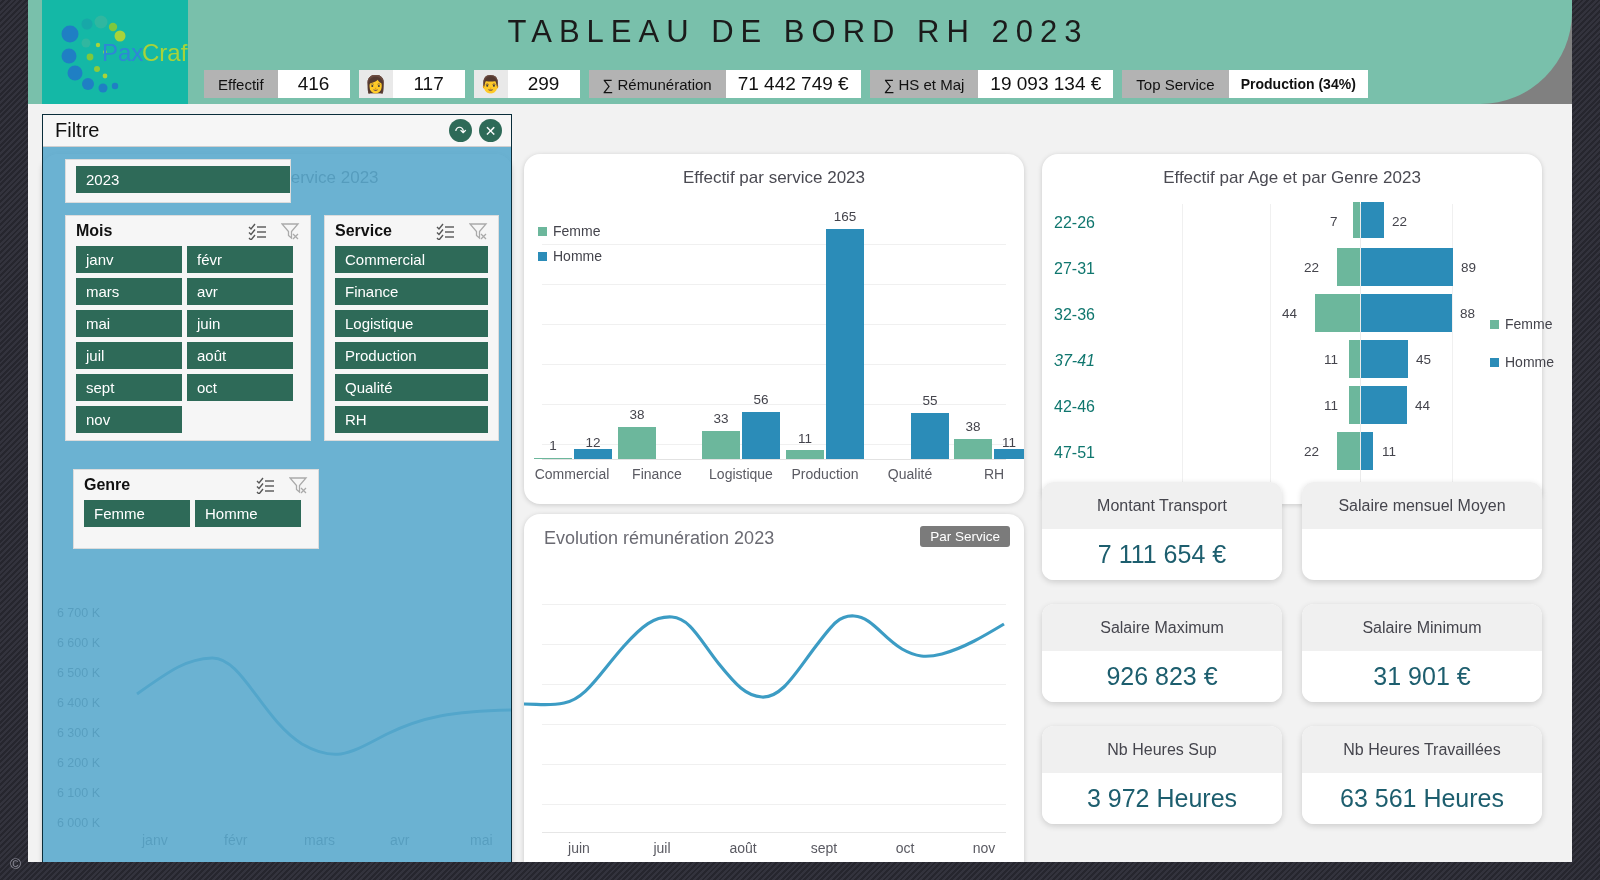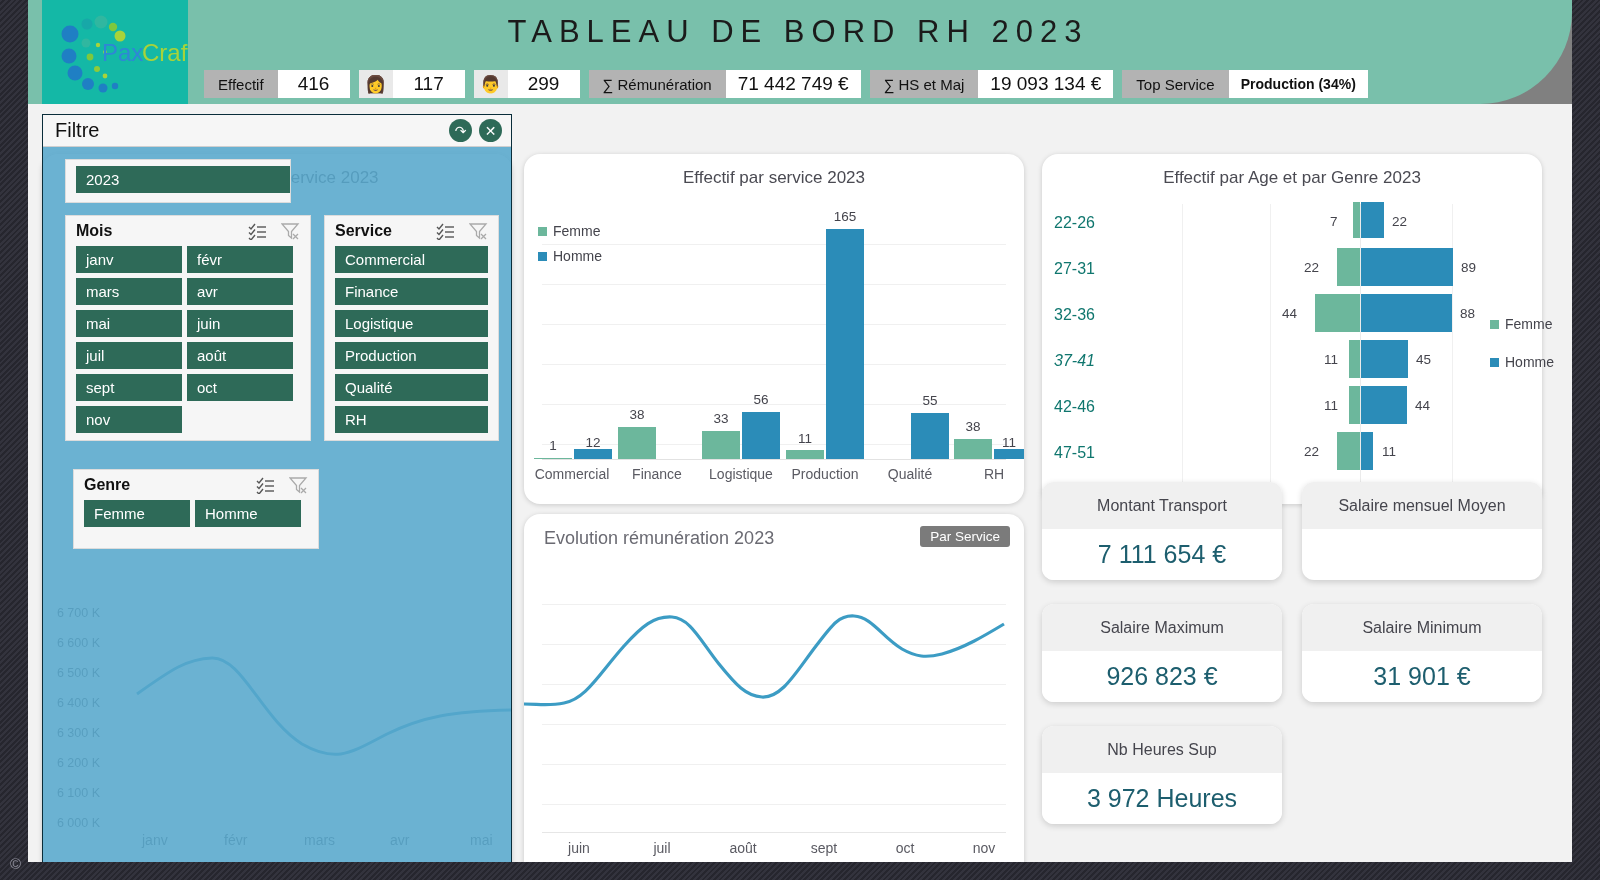--- a/index.html
+++ b/index.html
@@ -394,20 +394,24 @@
         <div class="v">926 823 €</div>
       </div>
       <div class="kpi-card" style="left:1274px; top:500px; width:240px; height:98px;">
         <div class="t">Salaire Minimum</div>
         <div class="v">31 901 €</div>
       </div>
       <div class="kpi-card" style="left:1014px; top:622px; width:240px; height:98px;">
         <div class="t">Nb Heures Sup</div>
         <div class="v">3 972 Heures</div>
       </div>
+      <div class="kpi-card" style="left:1274px; top:622px; width:240px; height:98px;">
+        <div class="t">Nb Heures Travaillées</div>
+        <div class="v">63 561 Heures</div>
+      </div>
 
       <div id="filter-overlay">
         <div id="filter-bar">
           <div class="ttl">Filtre</div>
           <div class="btns">
             <div class="circ-btn">↷</div>
             <div class="circ-btn">✕</div>
           </div>
         </div>
 

